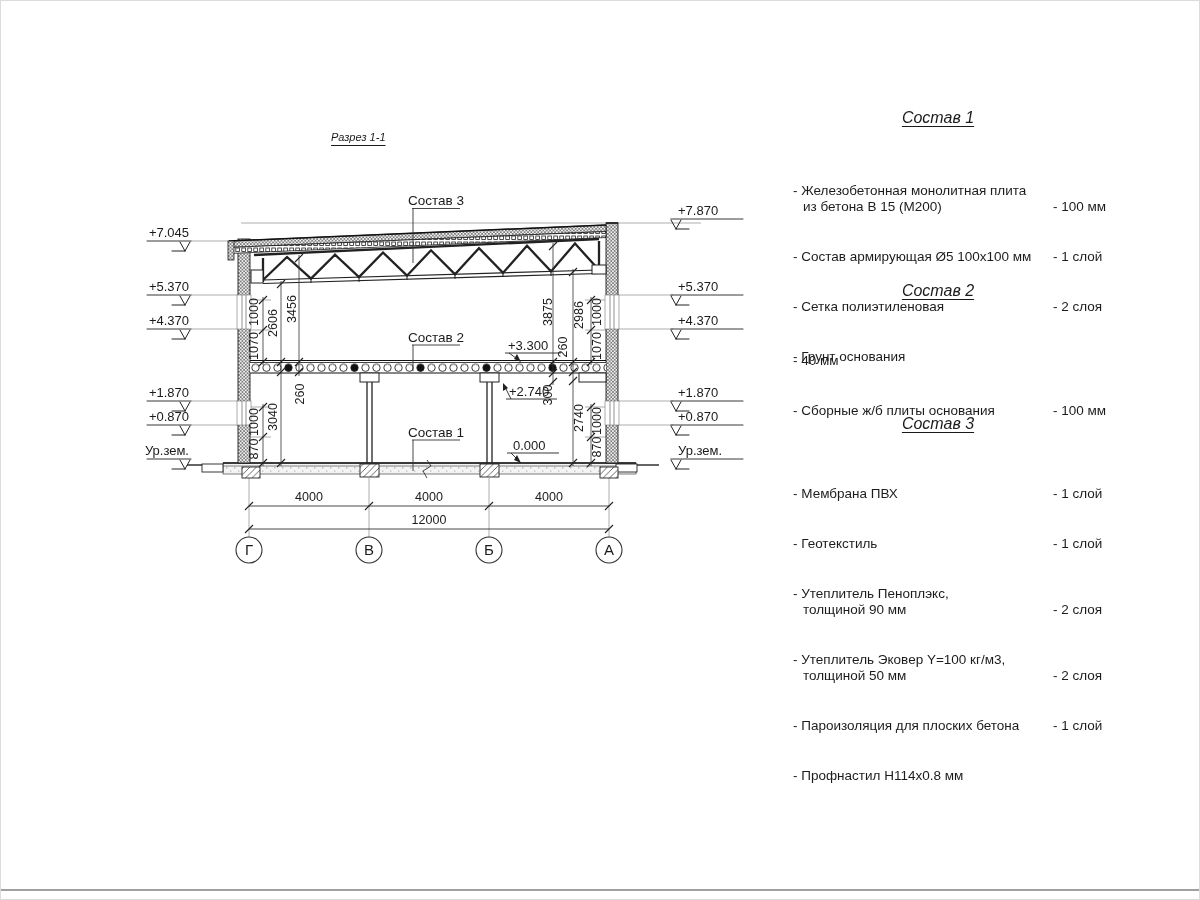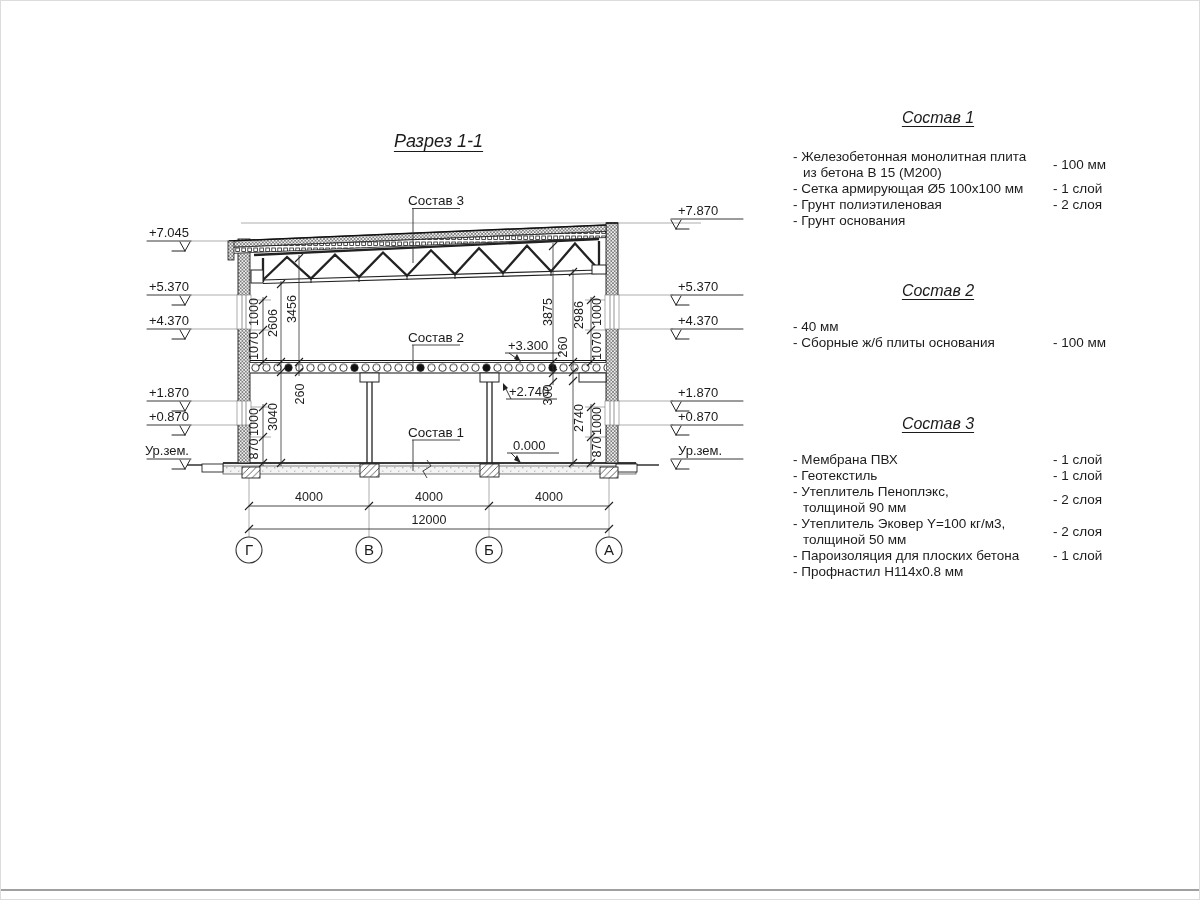--- a/index.html
+++ b/index.html
@@ -3,25 +3,25 @@
 <meta charset="utf-8">
 <style>
   html,body{margin:0;padding:0;background:#fff;}
   #page{position:relative;width:1200px;height:900px;background:#fff;overflow:hidden;
         font-family:"Liberation Sans", sans-serif;color:#1c1c1c;
         border:1px solid #dcdcdc;box-sizing:border-box;}
   #drawing-svg{position:absolute;left:0;top:0;}
   .sec-title{position:absolute;font-style:italic;font-size:16px;color:#1b1b1b;
              width:290px;text-align:center;}
   .sec-title span{text-decoration:underline;text-underline-offset:3px;}
-  #main-title{position:absolute;left:330px;top:130px;width:215px;text-align:center;
-              font-style:italic;font-size:18px;color:#1b1b1b;}
+  #main-title{position:absolute;left:330px;top:130px;width:215px;text-align:left;
+              font-style:italic;font-size:11px;color:#1b1b1b;}
   #main-title span{text-decoration:underline;text-underline-offset:4px;}
   .comp-list{position:absolute;left:792px;width:318px;font-size:13.5px;line-height:16px;}
-  .comp-row{display:flex;align-items:center;}
+  .comp-row{display:flex;align-items:flex-end;margin-top:34px;}
   .nm{width:250px;white-space:pre-line;padding-left:10px;text-indent:-10px;}
   .val{flex:1;white-space:nowrap;}
   #bottom-rule{position:absolute;left:0;top:888px;width:1200px;height:2px;background:#a0a0a0;}
   svg text{fill:#1b1b1b;}
   .dimtxt{font-size:12.5px;}
   .marktxt{font-size:13px;}
   .leadertxt{font-size:13.5px;}
   .axtxt{font-size:15px;}
 </style>
 </head>
@@ -329,25 +329,25 @@
 
   <div class="sec-title" style="left:792px;top:108px;">
     <span>Состав 1</span></div>
   <div class="comp-list" style="top:148px;">
     <div class="comp-row">
       <div class="nm">- Железобетонная  монолитная плита
 из бетона В 15 (М200)</div>
       <div class="val">- 100 мм</div>
       </div>
     <div class="comp-row">
-      <div class="nm">- Сетка армирующая Ø5 100х100 мм</div>
+      <div class="nm">- Состав армирующая Ø5 100х100 мм</div>
       <div class="val">- 1 слой</div>
       </div>
     <div class="comp-row">
-      <div class="nm">- Грунт полиэтиленовая</div>
+      <div class="nm">- Сетка полиэтиленовая</div>
       <div class="val">- 2 слоя</div>
       </div>
     <div class="comp-row">
       <div class="nm">- Грунт основания</div>
       <div class="val"></div>
       </div>
   </div>
 
   <div class="sec-title" style="left:792px;top:281px;">
     <span>Состав 2</span></div>

